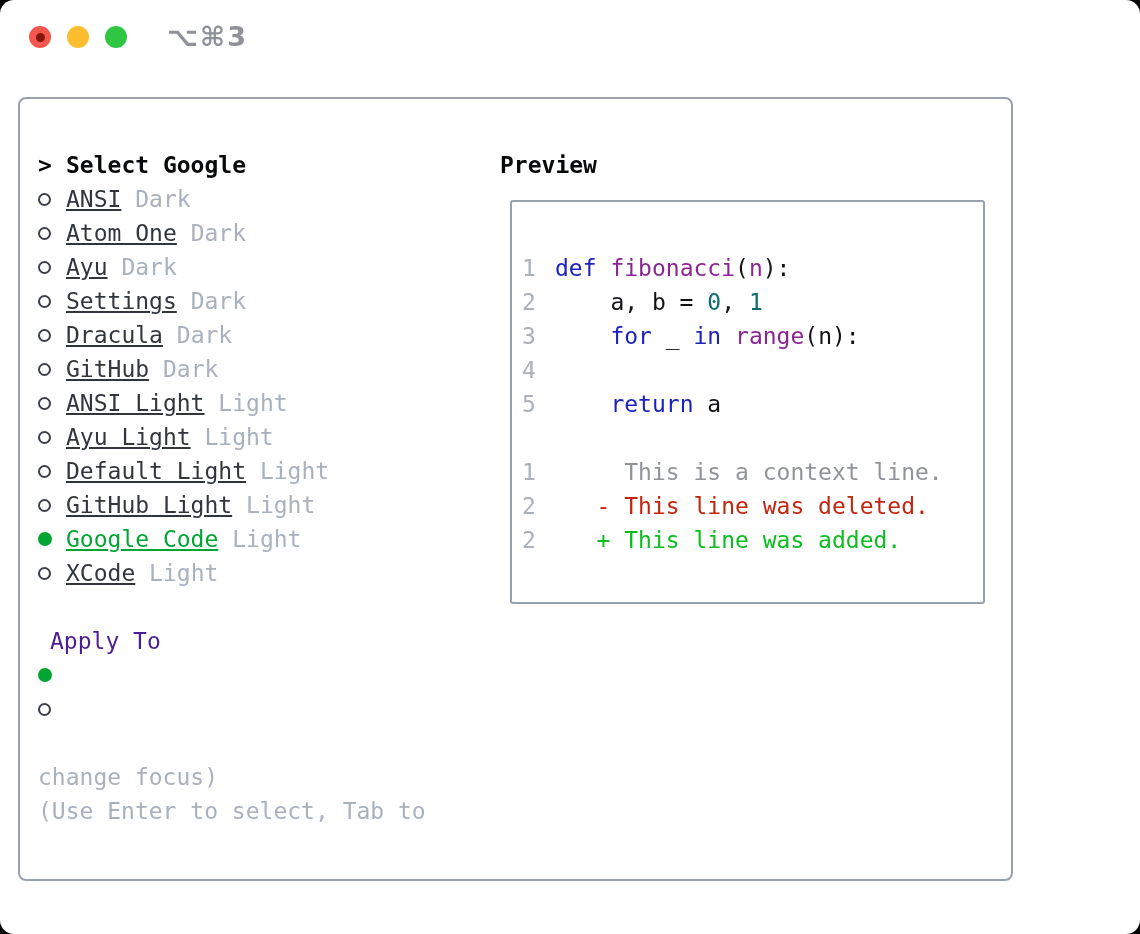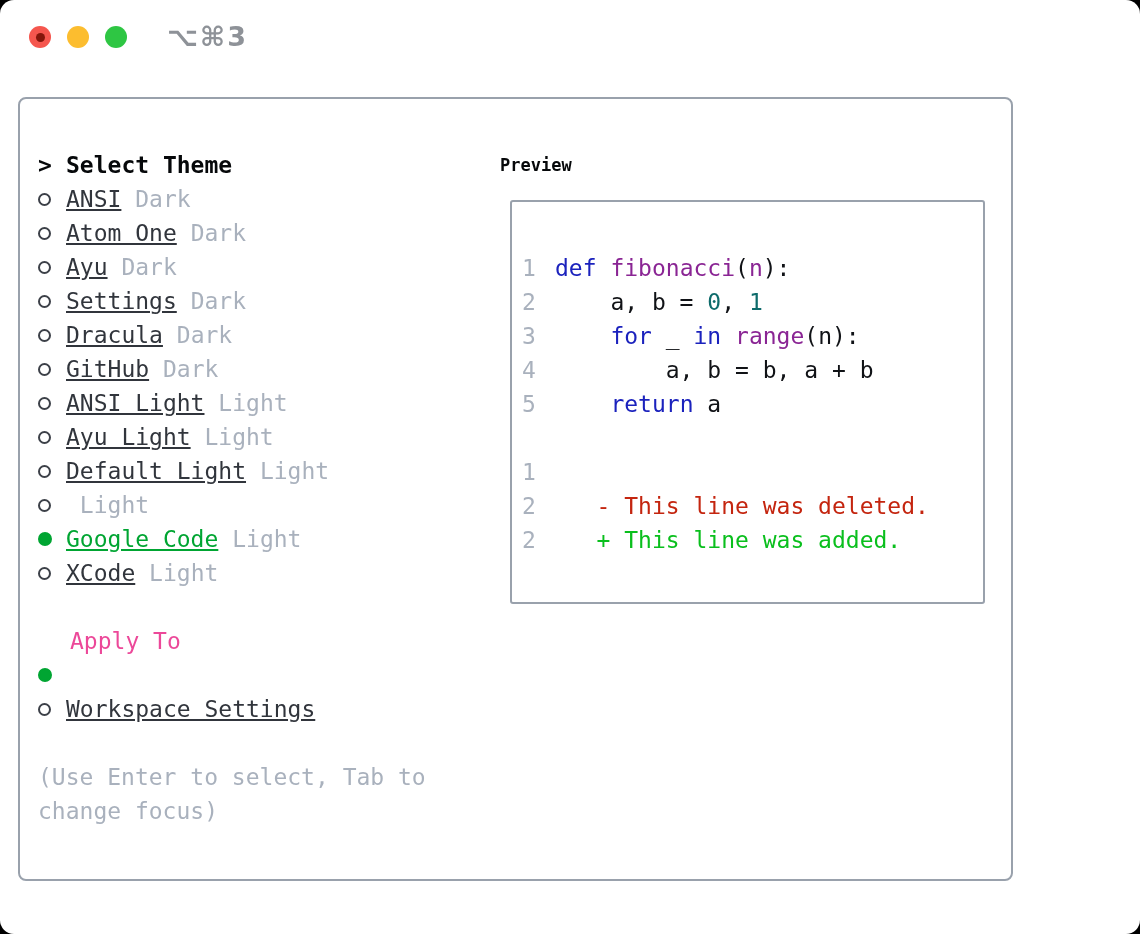--- a/index.html
+++ b/index.html
@@ -38,27 +38,27 @@
     width:13px;height:13px;border:2px solid #3c4048;border-radius:50%;
     box-sizing:border-box;margin-right:15px;flex:none;background:transparent;
   }
   .bullet.filled{
     width:14px;height:14px;margin-right:14px;
     background:var(--selected-green,#00a532);border-color:var(--selected-green,#00a532);
   }
   .item .iname{color:#31353c;text-decoration:underline;}
   .item.selected .iname{color:var(--selected-green,#00a532);}
   .variant{color:var(--muted-gray,#a9b1bd);text-align:center;}
-  .apply-header{margin-left:32px;color:#ec4899;}
+  .apply-header{margin-left:12px;color:#4c1d95;}
   .help-line{color:var(--muted-gray,#a9b1bd);}
 
   
   .preview-title{
     position:absolute;left:480px;top:49px;height:34px;line-height:34px;
-    font-size:17px;font-weight:bold;color:#06080a;
+    font-size:23px;font-weight:bold;color:#06080a;
   }
   .preview-box{
     position:absolute;left:490px;top:101px;width:475px;height:404px;
     border:2px solid var(--border-gray,#99a1ac);border-radius:3px;
     box-sizing:border-box;background:#fff;
   }
   #code{position:absolute;left:10px;top:49px;font-size:23px;}
   .cline{height:34px;display:flex;align-items:center;white-space:pre;}
   .lnum{color:var(--muted-gray,#a9b1bd);width:14px;margin-right:19px;flex:none;}
   .seg-pl{color:#101216;}
@@ -80,60 +80,60 @@
       </span>
     <span class="light yellow"></span>
     <span class="light green"></span>
   </div>
   <div class="win-title">⌥⌘3</div>
 
   <div class="panel">
 
     <div class="left-col">
       <div class="line">
-        <span class="prompt">&gt;</span><span class="header-text">Select Theme</span>
+        <span class="prompt">&gt;</span><span class="header-text">Select Google</span>
       </div>
 
       <div id="theme-list">
           <div class="line item"><span class="bullet"></span><span class="iname">ANSI</span><span> </span><span class="variant">Dark</span></div>
           <div class="line item"><span class="bullet"></span><span class="iname">Atom One</span><span> </span><span class="variant">Dark</span></div>
           <div class="line item"><span class="bullet"></span><span class="iname">Ayu</span><span> </span><span class="variant">Dark</span></div>
           <div class="line item"><span class="bullet"></span><span class="iname">Settings</span><span> </span><span class="variant">Dark</span></div>
           <div class="line item"><span class="bullet"></span><span class="iname">Dracula</span><span> </span><span class="variant">Dark</span></div>
           <div class="line item"><span class="bullet"></span><span class="iname">GitHub</span><span> </span><span class="variant">Dark</span></div>
           <div class="line item"><span class="bullet"></span><span class="iname">ANSI Light</span><span> </span><span class="variant">Light</span></div>
           <div class="line item"><span class="bullet"></span><span class="iname">Ayu Light</span><span> </span><span class="variant">Light</span></div>
           <div class="line item"><span class="bullet"></span><span class="iname">Default Light</span><span> </span><span class="variant">Light</span></div>
-          <div class="line item"><span class="bullet"></span><span> </span><span class="variant">Light</span></div>
+          <div class="line item"><span class="bullet"></span><span class="iname">GitHub Light</span><span> </span><span class="variant">Light</span></div>
           <div class="line item selected"><span class="bullet filled"></span><span class="iname">Google Code</span><span> </span><span class="variant">Light</span></div>
           <div class="line item"><span class="bullet"></span><span class="iname">XCode</span><span> </span><span class="variant">Light</span></div>
         </div>
 
       <div class="line"></div>
       <div class="line apply-header">Apply To</div>
 
       <div id="apply-list">
           <div class="line item selected"><span class="bullet filled"></span></div>
-          <div class="line item"><span class="bullet"></span><span class="iname">Workspace Settings</span></div>
+          <div class="line item"><span class="bullet"></span></div>
         </div>
 
       <div class="line"></div>
+      <div class="line help-line">change focus)</div>
       <div class="line help-line">(Use Enter to select, Tab to</div>
-      <div class="line help-line">change focus)</div>
     </div>
 
     <div class="preview-title">Preview</div>
     <div class="preview-box">
       <div id="code">
           <div class="cline"><span class="lnum">1</span><span class="seg-kw">def</span><span class="seg-pl"> </span><span class="seg-fn">fibonacci</span><span class="seg-pl">(</span><span class="seg-fn">n</span><span class="seg-pl">):</span></div>
           <div class="cline"><span class="lnum">2</span><span class="seg-pl">    a, b = </span><span class="seg-num">0</span><span class="seg-pl">, </span><span class="seg-num">1</span></div>
           <div class="cline"><span class="lnum">3</span><span class="seg-pl">    </span><span class="seg-kw">for</span><span class="seg-pl"> _ </span><span class="seg-kw">in</span><span class="seg-pl"> </span><span class="seg-fn">range</span><span class="seg-pl">(n):</span></div>
-          <div class="cline"><span class="lnum">4</span><span class="seg-pl">        a, b = b, a + b</span></div>
+          <div class="cline"><span class="lnum">4</span></div>
           <div class="cline"><span class="lnum">5</span><span class="seg-pl">    </span><span class="seg-kw">return</span><span class="seg-pl"> a</span></div>
           <div class="cline"><span class="lnum"></span></div>
-          <div class="cline"><span class="lnum">1</span></div>
+          <div class="cline"><span class="lnum">1</span><span class="seg-ctx">     This is a context line.</span></div>
           <div class="cline"><span class="lnum">2</span><span class="seg-del">   - This line was deleted.</span></div>
           <div class="cline"><span class="lnum">2</span><span class="seg-add">   + This line was added.</span></div>
         </div>
     </div>
 
   </div>
 </div>
 
 </body></html>

